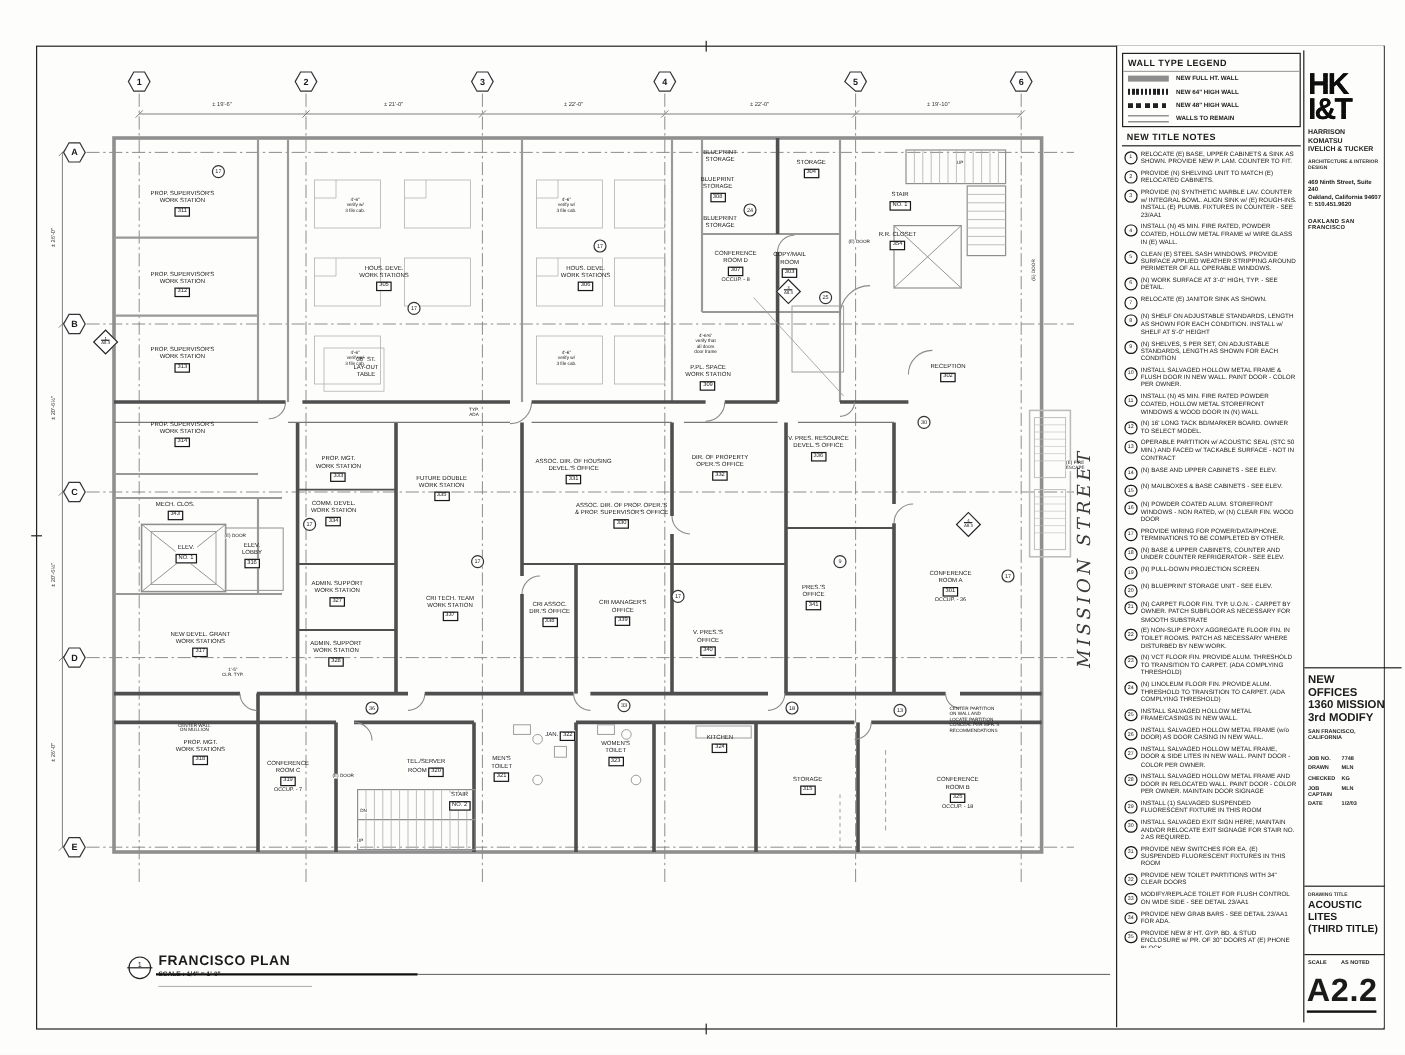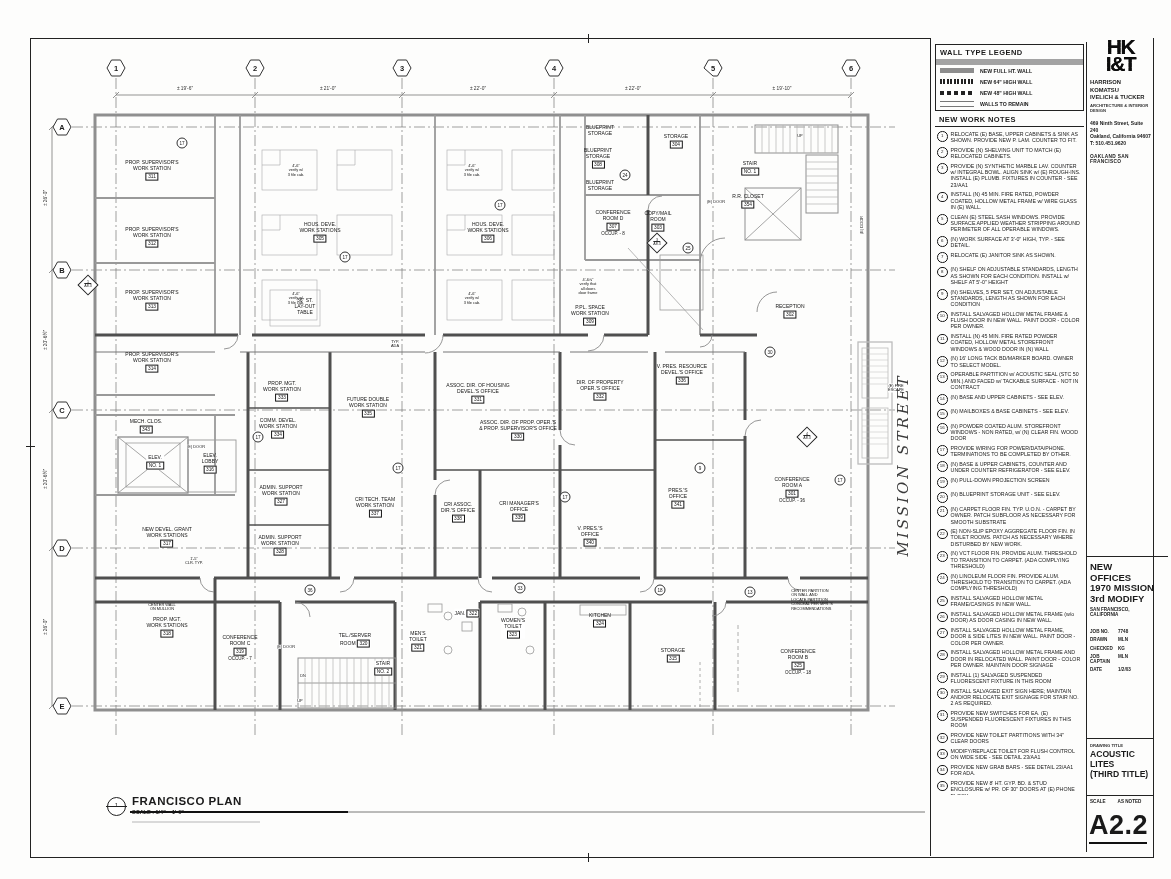--- a/index.html
+++ b/index.html
@@ -32,40 +32,40 @@
   #ptitle .t{font-size:11.5px;font-weight:bold;letter-spacing:0.5px;}
   #ptitle .s{font-size:5.5px;font-weight:bold;margin-top:2px;}
   #pbub{position:absolute;left:107px;top:797px;width:17px;height:17px;border:0.8px solid #222;
         border-radius:50%;text-align:center;font-size:6px;line-height:15px;background:#fff;z-index:5;}
   #pbub:after{content:"";position:absolute;left:-2px;right:-2px;top:8px;border-top:0.8px solid #222;}
   
   #tb{left:930px;top:38px;width:222px;height:818px;border-left:1.2px solid #222;background:#fdfdfc;z-index:8;}
   #tbl{position:absolute;left:2px;top:4px;width:153px;height:810px;border-right:1.1px solid #222;}
   .lgbox{border:1px solid #222;margin:2px 2px 0 2px;}
   .lghead{font-size:7.5px;font-weight:bold;letter-spacing:0.4px;padding:3px 4px 2px 4px;
-          border-bottom:6px solid #a3a3a3;}
+          border-bottom:1px solid #a3a3a3;}
   .lgitem{display:flex;align-items:center;gap:6px;padding:2.6px 4px;}
   .sw{width:34px;height:5px;flex:0 0 34px;}
   .sw-full{background:#8d8d8d;height:5px;}
   .sw-64{background:repeating-linear-gradient(90deg,#222 0 2px,#fff 2px 3.5px);height:5px;}
   .sw-48{background:repeating-linear-gradient(90deg,#222 0 4px,#fff 4px 7px);height:3.5px;}
   .sw-remain{height:4px;border-top:0.8px solid #777;border-bottom:0.8px solid #777;}
   .lgitem span{font-size:5.2px;font-weight:bold;}
   .nwhead{font-size:7.5px;font-weight:bold;letter-spacing:0.4px;padding:4px 4px 2px 4px;
           border-bottom:1px solid #222;margin:0 2px;}
   #notes{padding:4px 5px 0 4px;height:664px;overflow:hidden;}
   .note{display:flex;gap:3px;margin-bottom:3.4px;}
   .nnum{flex:0 0 8.6px;width:8.6px;height:8.6px;border:0.7px solid #161616;border-radius:50%;
         text-align:center;font-size:4.4px;line-height:8.6px;margin-top:0.5px;}
   .ntext{font-size:5.25px;line-height:1.2;}
   
   #tbr{position:absolute;left:156px;top:0;width:64px;height:818px;}
-  #logo{margin:0 0 0 3px;font-weight:900;font-size:21px;line-height:0.82;letter-spacing:-1.5px;
+  #logo{margin:22px 0 0 3px;font-weight:900;font-size:25px;line-height:0.82;letter-spacing:-1.5px;
         color:#0d0d0d;background:repeating-linear-gradient(180deg,#0d0d0d 0 4.2px,#777 4.2px 5px);
-        -webkit-background-clip:text;background-clip:text;text-align:center;}
+        -webkit-background-clip:text;background-clip:text;}
   .firm{font-size:5.8px;font-weight:bold;line-height:1.25;margin:7px 0 0 3px;}
   .firmsub{font-size:4.2px;font-weight:bold;color:#333;margin:2px 0 0 3px;}
   .addr{font-size:5.0px;line-height:1.3;margin:7px 0 0 3px;font-weight:bold;color:#222;}
   .offices{font-size:4.8px;font-weight:bold;margin:8px 0 0 3px;letter-spacing:0.3px;}
   #proj{position:absolute;left:0;top:518px;width:64px;border-top:1px solid #222;padding:5px 14px 0 3px;}
   #proj .p1{font-size:9.5px;font-weight:900;line-height:1.12;}
   #proj .p2{font-size:4.6px;font-weight:bold;margin-top:2px;}
   #meta{position:absolute;left:0;top:588px;width:62px;padding-left:3px;}
   .mrow{display:flex;font-size:4.6px;margin-top:3.2px;font-weight:bold;}
   .mrow .ml{width:28px;color:#222;}
@@ -410,21 +410,21 @@
           </div>
         <div class="lgitem">
             <div class="sw sw-48"></div>
             <span>NEW 48" HIGH WALL</span>
           </div>
         <div class="lgitem">
             <div class="sw sw-remain"></div>
             <span>WALLS TO REMAIN</span>
           </div>
       </div>
-      <div class="nwhead">NEW WORK NOTES</div>
+      <div class="nwhead">NEW TITLE NOTES</div>
       <div id="notes">
         <div class="note">
             <div class="nnum">1</div>
             <div class="ntext">RELOCATE (E) BASE, UPPER CABINETS &amp; SINK AS SHOWN. PROVIDE NEW P. LAM. COUNTER TO FIT.</div>
           </div>
         <div class="note">
             <div class="nnum">2</div>
             <div class="ntext">PROVIDE (N) SHELVING UNIT TO MATCH (E) RELOCATED CABINETS.</div>
           </div>
         <div class="note">
@@ -562,21 +562,21 @@
 
       </div>
     </div>
     <div id="tbr">
       <div id="logo"><span>HK</span><br><span>I&amp;T</span></div>
       <div class="firm"><span>HARRISON KOMATSU</span><br><span>IVELICH &amp; TUCKER</span></div>
       <div class="firmsub">ARCHITECTURE &amp; INTERIOR DESIGN</div>
       <div class="addr"><span>469 Ninth Street, Suite 240</span><br><span>Oakland, California 94607</span><br><span>T: 510.451.9620</span></div>
       <div class="offices">OAKLAND   SAN FRANCISCO</div>
       <div id="proj">
-        <div class="p1"><span>NEW OFFICES</span><br><span>1970 MISSION</span><br><span>3rd MODIFY</span></div>
+        <div class="p1"><span>NEW OFFICES</span><br><span>1360 MISSION</span><br><span>3rd MODIFY</span></div>
         <div class="p2">SAN FRANCISCO, CALIFORNIA</div>
       </div>
       <div id="meta">
         <div class="mrow">
             <span class="ml">JOB NO.</span>
             <span>7748</span>
           </div>
         <div class="mrow">
             <span class="ml">DRAWN</span>
             <span>MLN</span>

